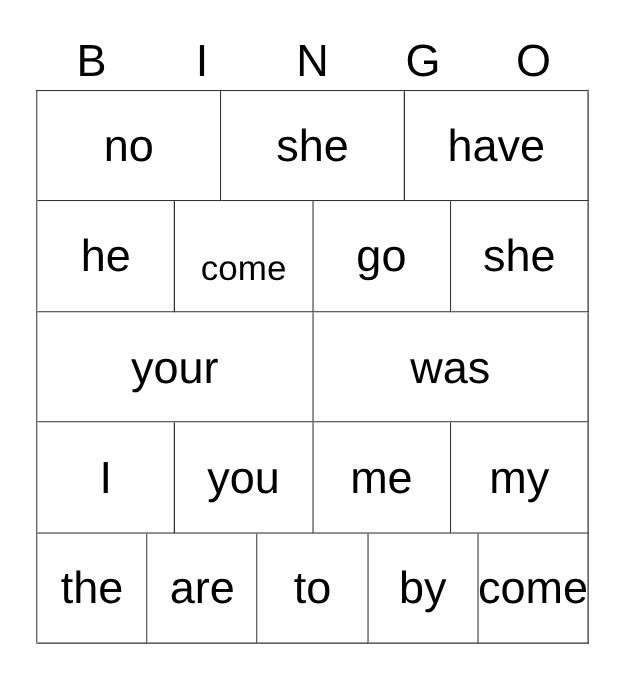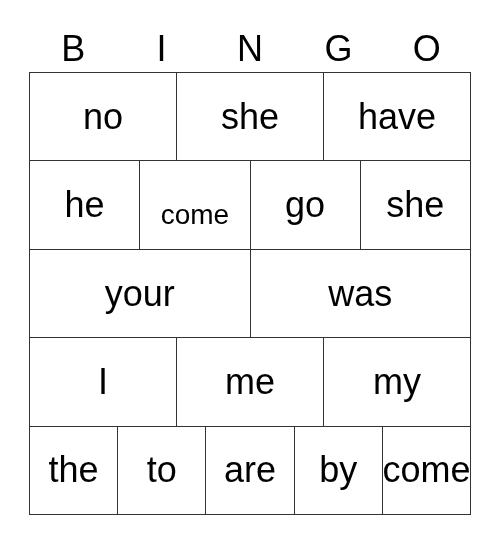--- a/index.html
+++ b/index.html
@@ -141,36 +141,39 @@
       <div class="grid-cell">
           <span class="cell-text">was</span>
         </div>
     </div>
 
     <div class="grid-row">
       <div class="grid-cell">
           <span class="cell-text">I</span>
         </div>
       <div class="grid-cell">
+          <span class="cell-text">you</span>
+        </div>
+      <div class="grid-cell">
           <span class="cell-text">me</span>
         </div>
       <div class="grid-cell">
           <span class="cell-text">my</span>
         </div>
     </div>
 
     <div class="grid-row">
       <div class="grid-cell">
           <span class="cell-text">the</span>
         </div>
       <div class="grid-cell">
-          <span class="cell-text">to</span>
+          <span class="cell-text">are</span>
         </div>
       <div class="grid-cell">
-          <span class="cell-text">are</span>
+          <span class="cell-text">to</span>
         </div>
       <div class="grid-cell">
           <span class="cell-text">by</span>
         </div>
       <div class="grid-cell">
           <span class="cell-text">come</span>
         </div>
     </div>
 
   </div>

